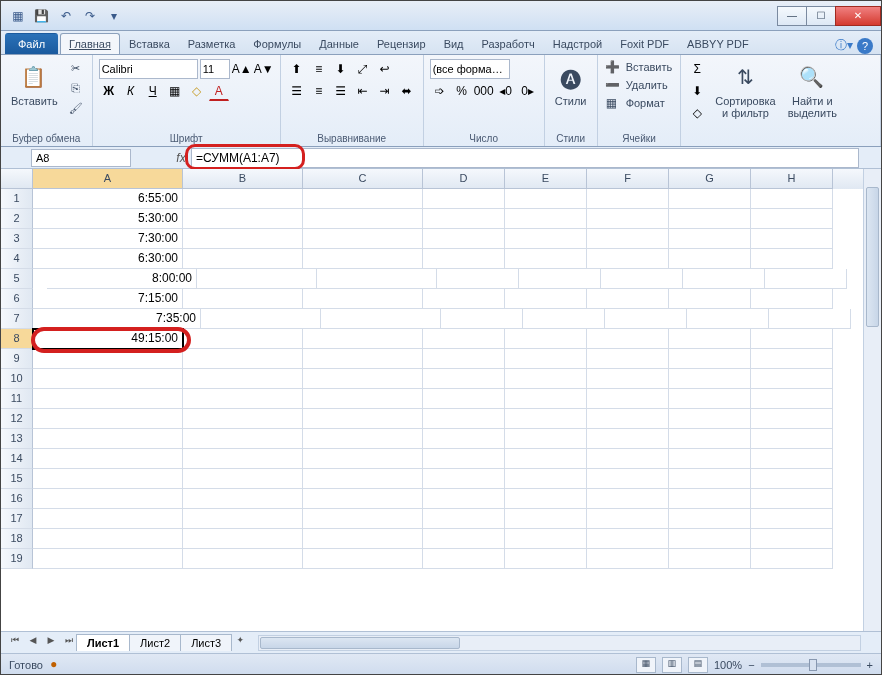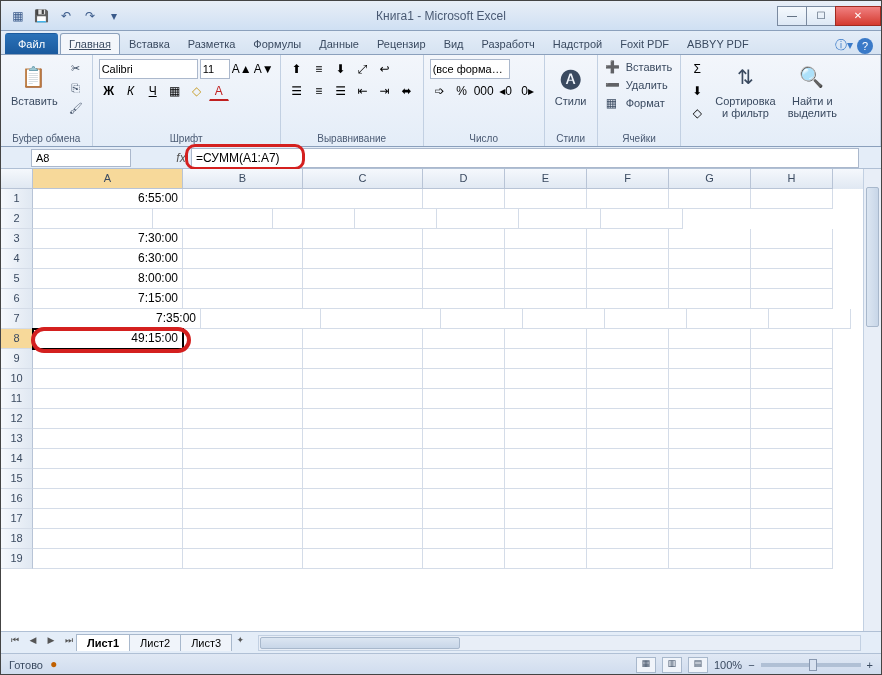--- a/index.html
+++ b/index.html
@@ -76,21 +76,20 @@
 <body>
 
 <div class="titlebar">
   <div class="left-icons">
     <span class="qat-btn">▦</span>
     <span class="qat-btn">💾</span>
     <span class="qat-btn">↶</span>
     <span class="qat-btn">↷</span>
     <span class="qat-btn">▾</span>
   </div>
-  <div class="title">Книга1 - Microsoft Excel</div>
   <div class="winbtns">
     <div class="winbtn">―</div>
     <div class="winbtn">☐</div>
     <div class="winbtn close">✕</div>
   </div>
 </div>
 
 <div class="ribbon-tabs">
   <div class="ribbon-tab file">Файл</div>
   <div class="ribbon-tab active">Главная</div>
@@ -277,20 +276,21 @@
         <div class="cell" style="width: 150px;">6:55:00</div>
         <div class="cell" style="width: 120px;"></div>
         <div class="cell" style="width: 120px;"></div>
         <div class="cell" style="width: 82px;"></div>
         <div class="cell" style="width: 82px;"></div>
         <div class="cell" style="width: 82px;"></div>
         <div class="cell" style="width: 82px;"></div>
         <div class="cell" style="width: 82px;"></div>
       </div>
       <div class="cell-row">
+        <div class="cell" style="width: 150px;">5:30:00</div>
         <div class="cell" style="width: 120px;"></div>
         <div class="cell" style="width: 120px;"></div>
         <div class="cell" style="width: 82px;"></div>
         <div class="cell" style="width: 82px;"></div>
         <div class="cell" style="width: 82px;"></div>
         <div class="cell" style="width: 82px;"></div>
         <div class="cell" style="width: 82px;"></div>
       </div>
       <div class="cell-row">
         <div class="cell" style="width: 150px;">7:30:00</div>
@@ -306,21 +306,21 @@
         <div class="cell" style="width: 150px;">6:30:00</div>
         <div class="cell" style="width: 120px;"></div>
         <div class="cell" style="width: 120px;"></div>
         <div class="cell" style="width: 82px;"></div>
         <div class="cell" style="width: 82px;"></div>
         <div class="cell" style="width: 82px;"></div>
         <div class="cell" style="width: 82px;"></div>
         <div class="cell" style="width: 82px;"></div>
       </div>
       <div class="cell-row">
-        <div class="cell" style="width: 150px;">8:00:00</div>
+        <div class="cell" style="width: 150px; margin-left: 14px;">8:00:00</div>
         <div class="cell" style="width: 120px;"></div>
         <div class="cell" style="width: 120px;"></div>
         <div class="cell" style="width: 82px;"></div>
         <div class="cell" style="width: 82px;"></div>
         <div class="cell" style="width: 82px;"></div>
         <div class="cell" style="width: 82px;"></div>
         <div class="cell" style="width: 82px;"></div>
       </div>
       <div class="cell-row">
         <div class="cell" style="width: 150px;">7:15:00</div>

